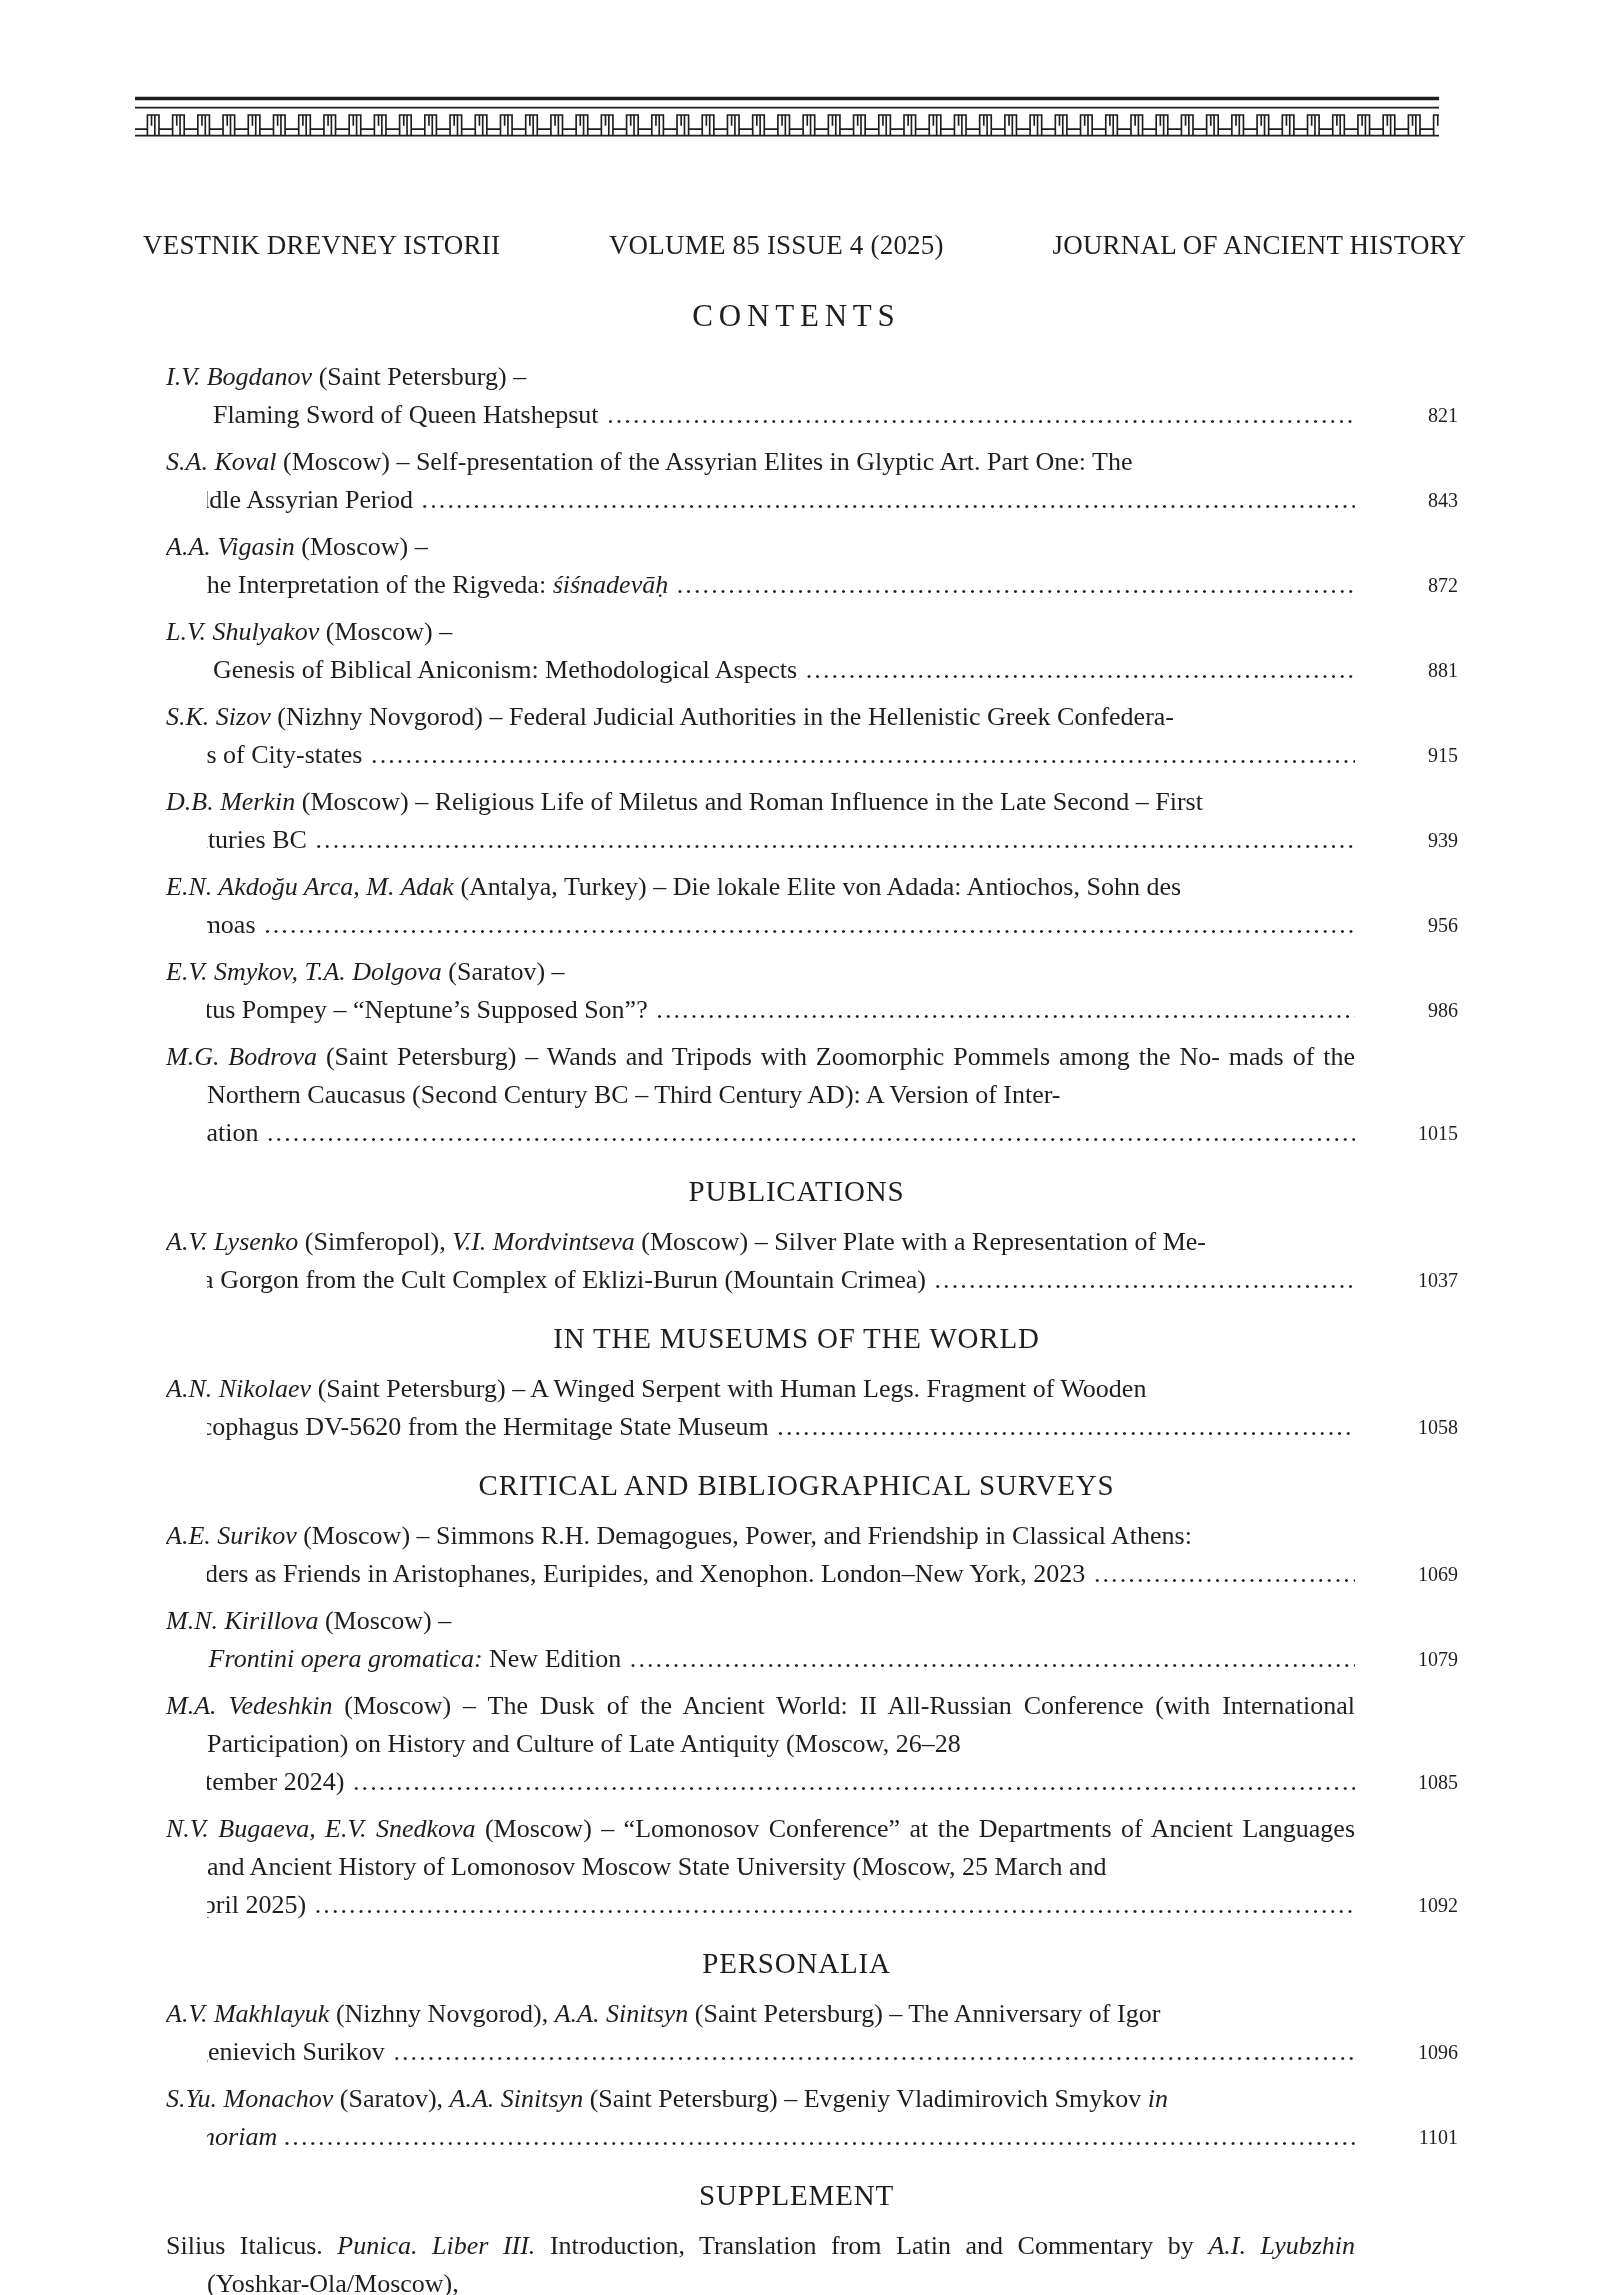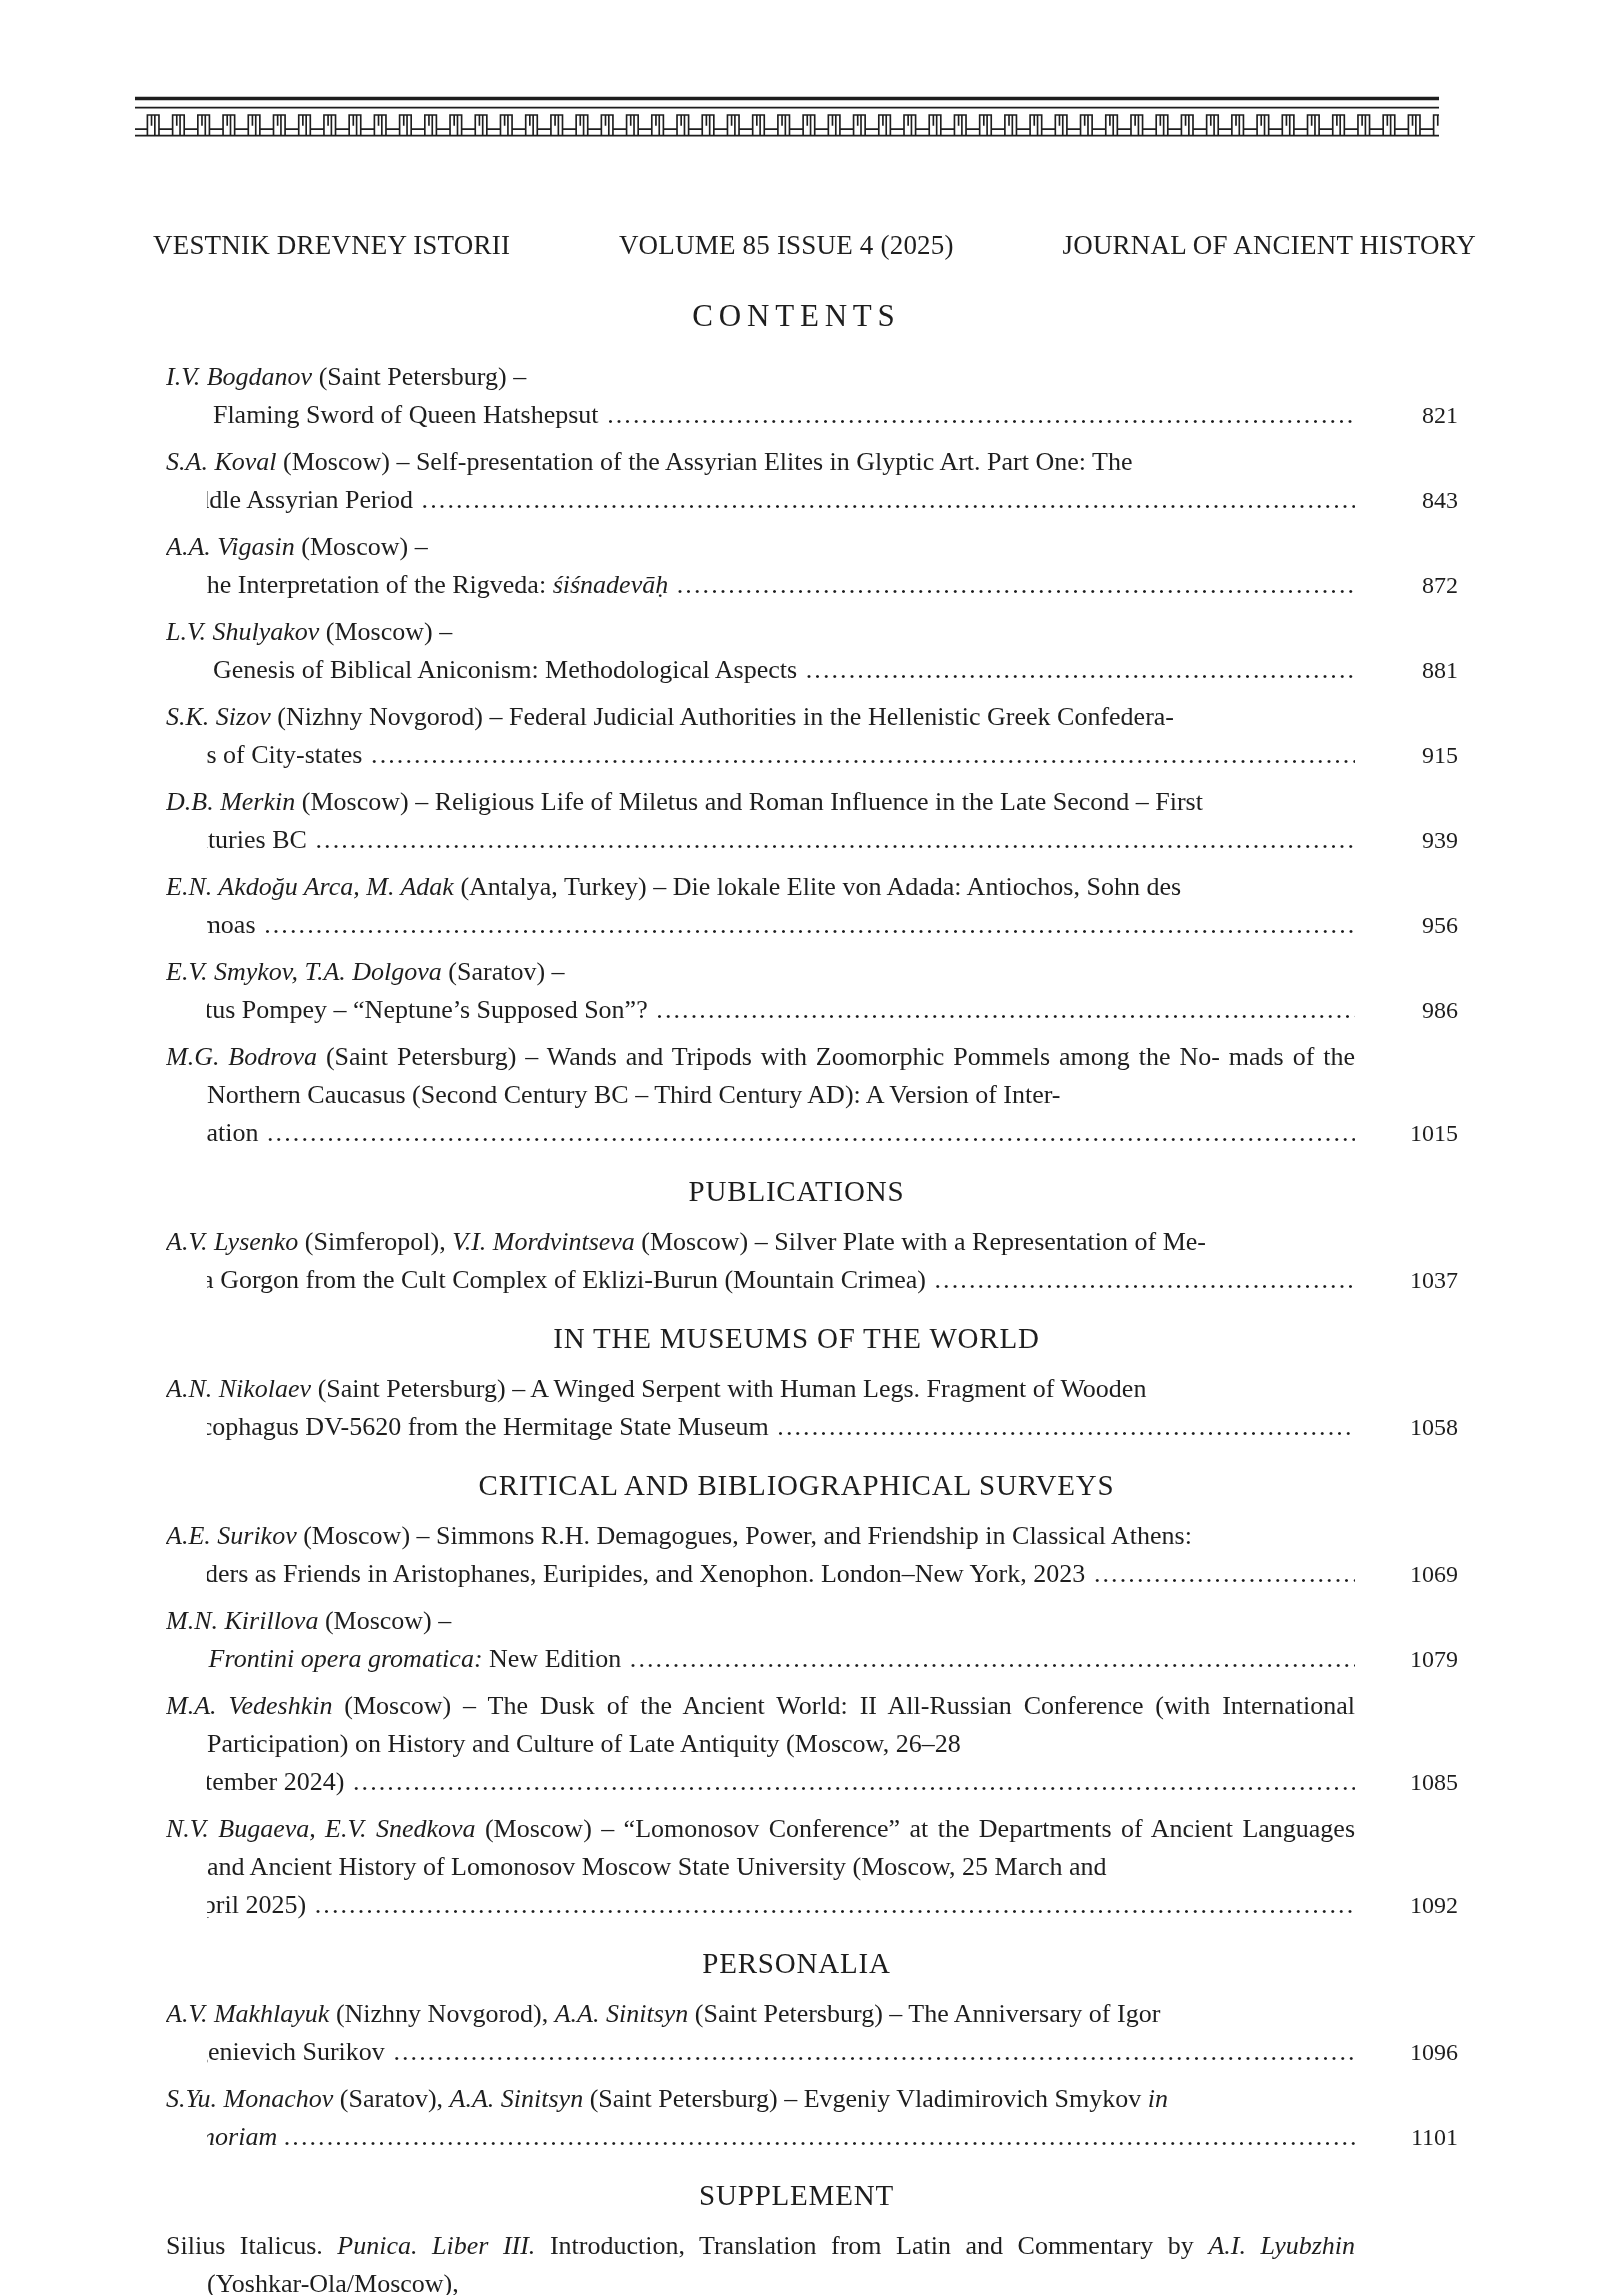--- a/index.html
+++ b/index.html
@@ -1,30 +1,30 @@
 <!DOCTYPE html>
 <html style="font-size:13.2px"><head>
 <meta charset="utf-8">
 <style>
   html, body { margin: 0; padding: 0; background: #ffffff; }
   body { width: 1602px; height: 2295px; position: relative; overflow: hidden;
          font-family: "Liberation Serif", "DejaVu Serif", serif; color: #1e1e1e; }
   .border { position: absolute; left: 135px; top: 96px; width: 1304px; height: 43px; }
   .border svg { display: block; }
-  .header { position: absolute; left: 153px; top: 230px; width: 1323px; display: flex;
+  .header { position: absolute; left: 143px; top: 230px; width: 1323px; display: flex;
             justify-content: space-between; font-size: 27px; letter-spacing: 0.2px; }
   .toc { position: absolute; left: 135px; top: 298px; width: 1323px; }
   .section-title { text-align: center; font-size: 29px; margin: 0; letter-spacing: 0.8px; }
   .section-title.main { font-size: 31px; letter-spacing: 5.8px; margin-bottom: 24px; }
   .section-title.sub { margin-top: 23px; margin-bottom: 15px; }
   .entry { position: relative; font-size: 26px; line-height: 38px; margin-bottom: 9px;
            padding-right: 103px; margin-left: 31px; }
   .entry .text { display: block; padding-left: 41px; text-indent: -41px; text-align: justify;
                  overflow: hidden; }
-  .entry .page { position: absolute; right: 0; bottom: 0; font-size: 24px; line-height: 38px; }
+  .entry .page { position: absolute; right: 0; bottom: 0; font-size: 20px; line-height: 38px; }
   .it { font-style: italic; }
   .last-line { display: block; white-space: nowrap; overflow: hidden; }
   .last-line::after { content: " ..............................................................................................................................................................................................................................";
                       letter-spacing: 2.1px; }
 </style>
 </head>
 <body>
 
 <div class="border">
   <svg id="meander" width="1304" height="43" viewBox="0 0 1577 52">

